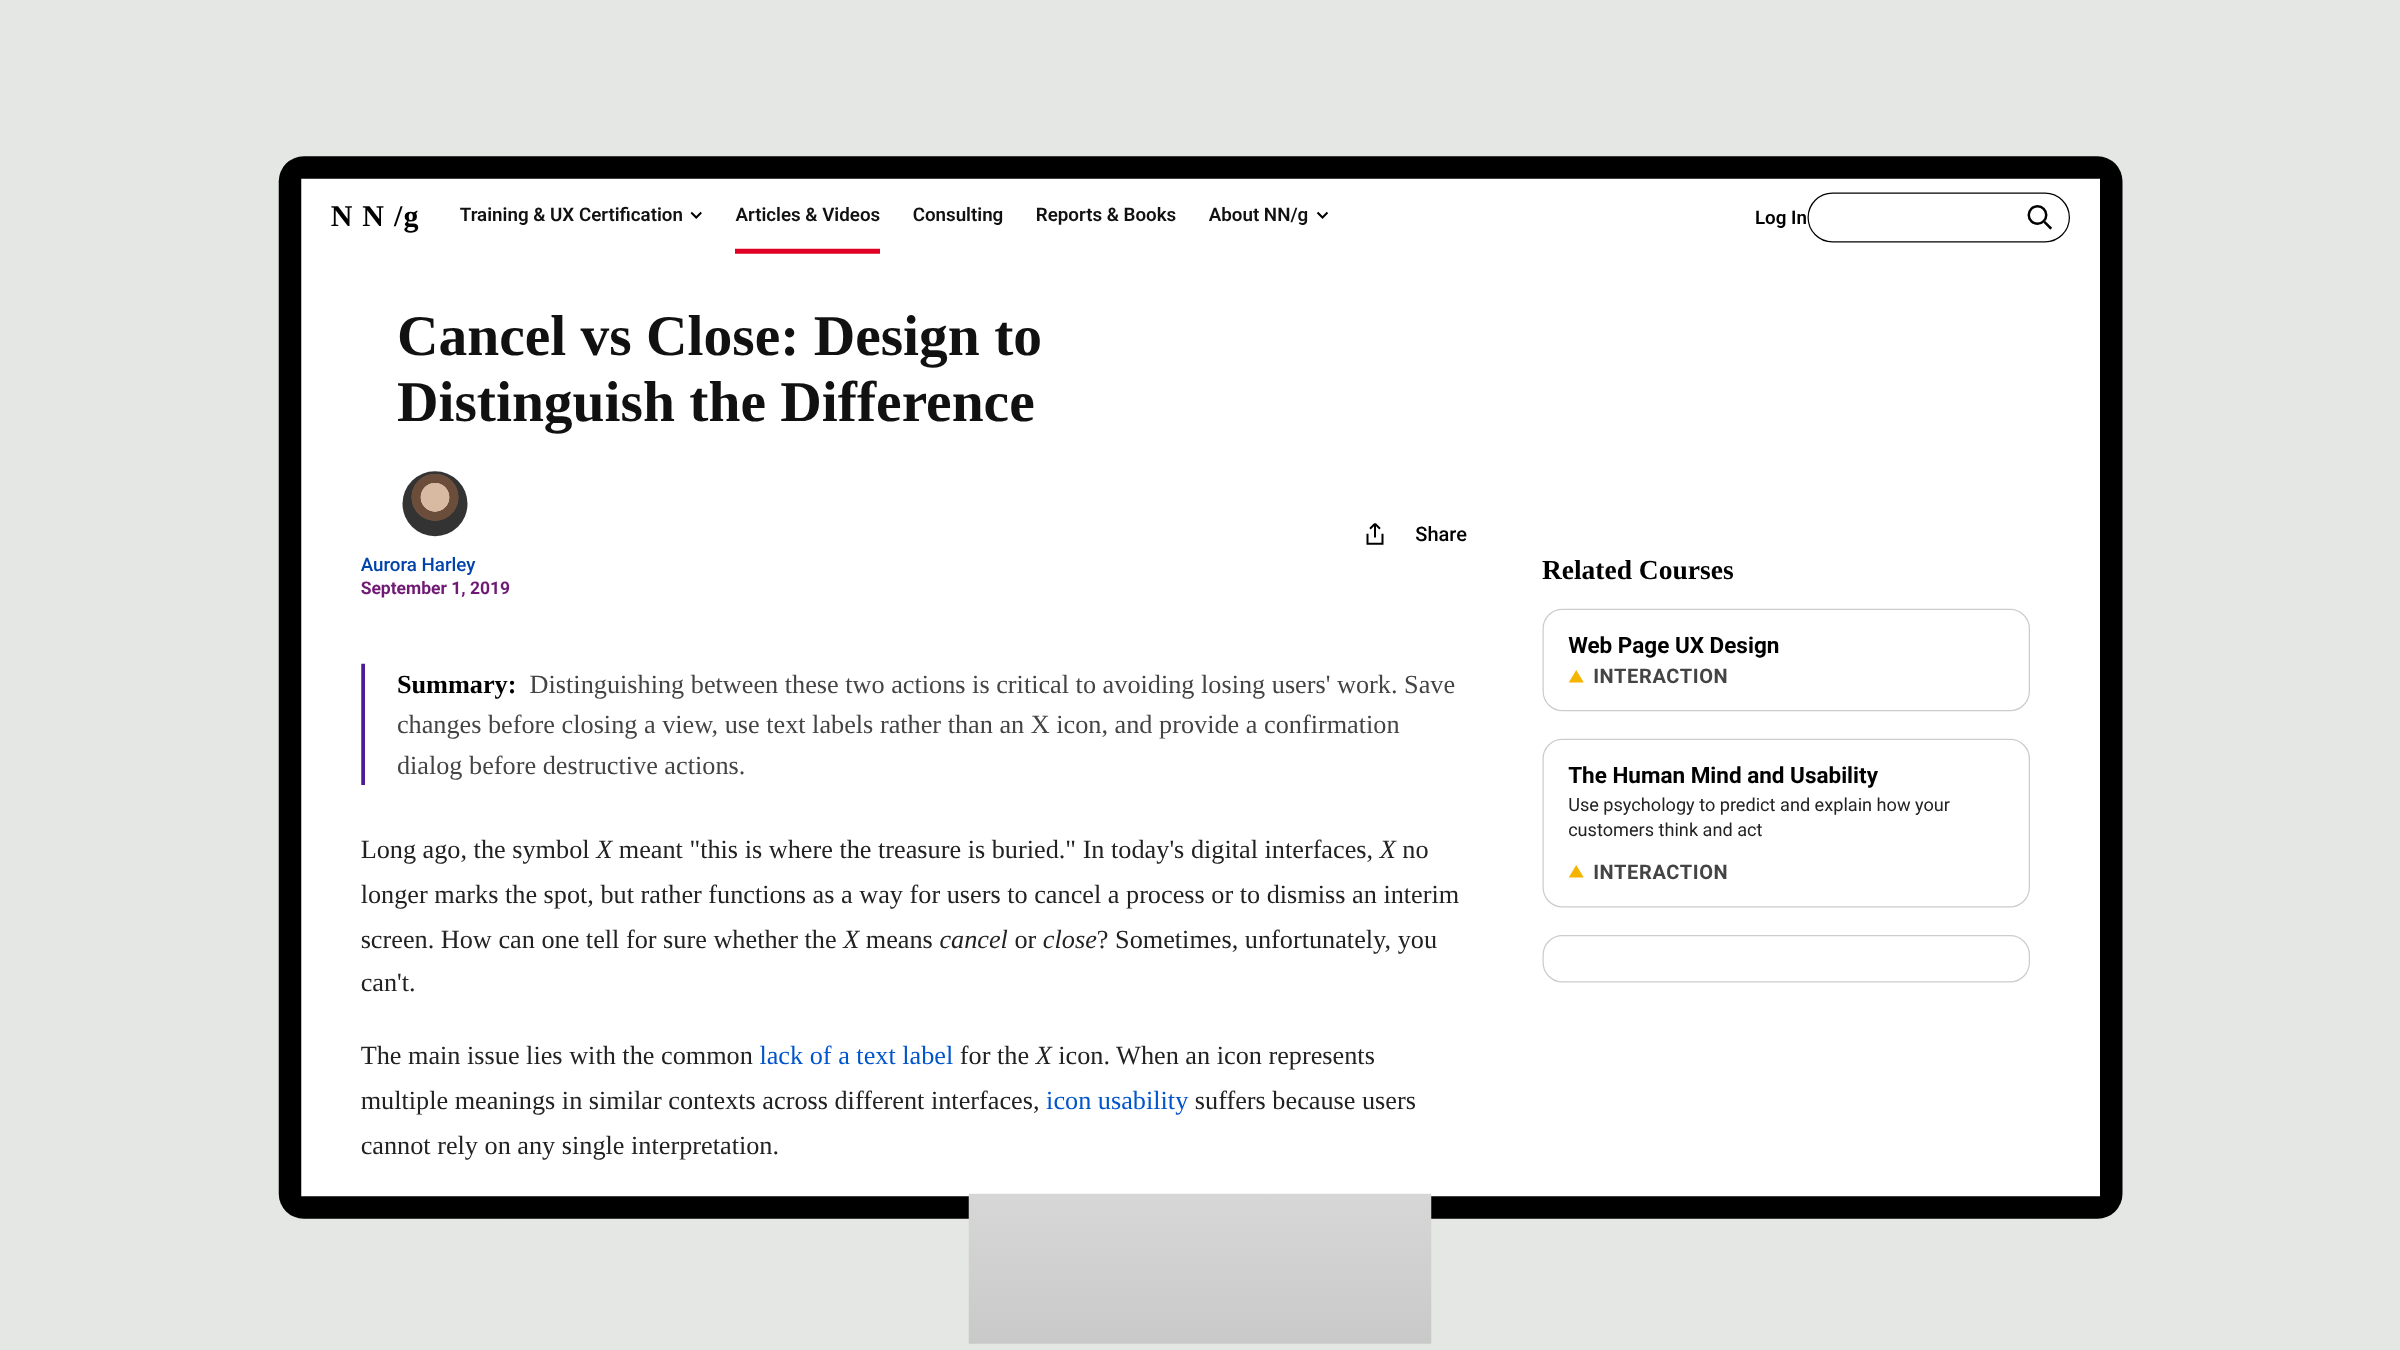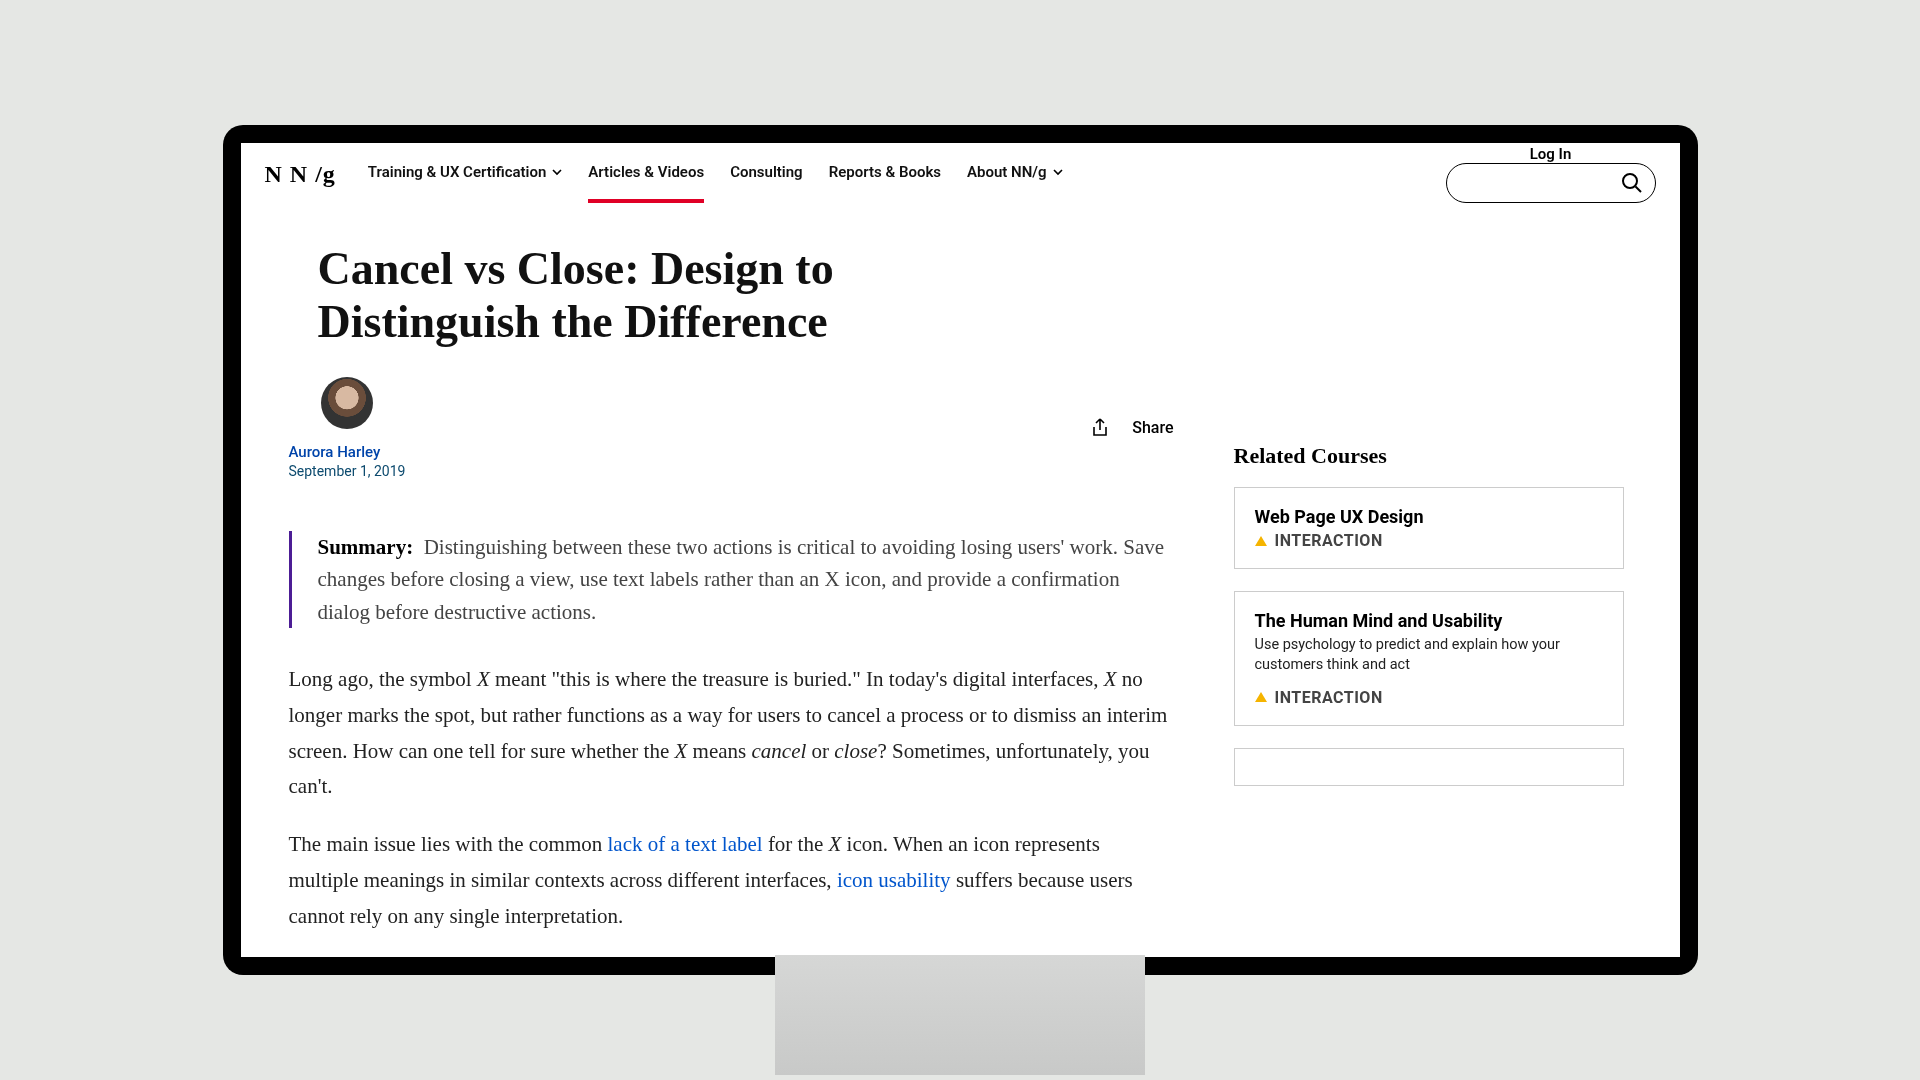--- a/index.html
+++ b/index.html
@@ -81,21 +81,20 @@
     background: #e00026;
   }
   .chev {
     width: 10px;
     height: 10px;
   }
   .chev svg { display: block; }
   .right-nav {
     display: flex;
     align-items: center;
-    flex-direction: column;
   }
   .login {
     font-size: 15px;
     font-weight: 600;
     cursor: pointer;
   }
   .search {
     width: 210px;
     height: 40px;
     border: 1.5px solid #000;
@@ -143,23 +142,24 @@
     height: 52px;
     border-radius: 50%;
     background: radial-gradient(circle at 50% 40%, #d8b9a2 0 28%, #6a4d3b 29% 46%, #333 47% 100%);
   }
   .author-name {
     color: #0044aa;
     font-size: 15px;
     font-weight: 500;
   }
   .date {
-    color: #0c4a6e;
+    color: #701a75;
     font-size: 14px;
     margin-top: 2px;
+    font-weight: bold;
   }
   .share {
     display: flex;
     align-items: center;
     gap: 23px;
     font-size: 16px;
     font-weight: 500;
     cursor: pointer;
   }
   .share svg { display: block; }
@@ -192,21 +192,21 @@
     padding-top: 200px;
   }
   .side-title {
     font-family: Georgia, "Times New Roman", serif;
     font-size: 22px;
     font-weight: 700;
     margin-bottom: 18px;
   }
   .course-card {
     border: 1px solid #ccc;
-    border-radius: 0;
+    border-radius: 16px;
     padding: 18px 20px;
     margin-bottom: 22px;
     cursor: pointer;
   }
   .course-title {
     font-size: 18px;
     font-weight: 700;
     margin-bottom: 4px;
   }
   .course-desc {

